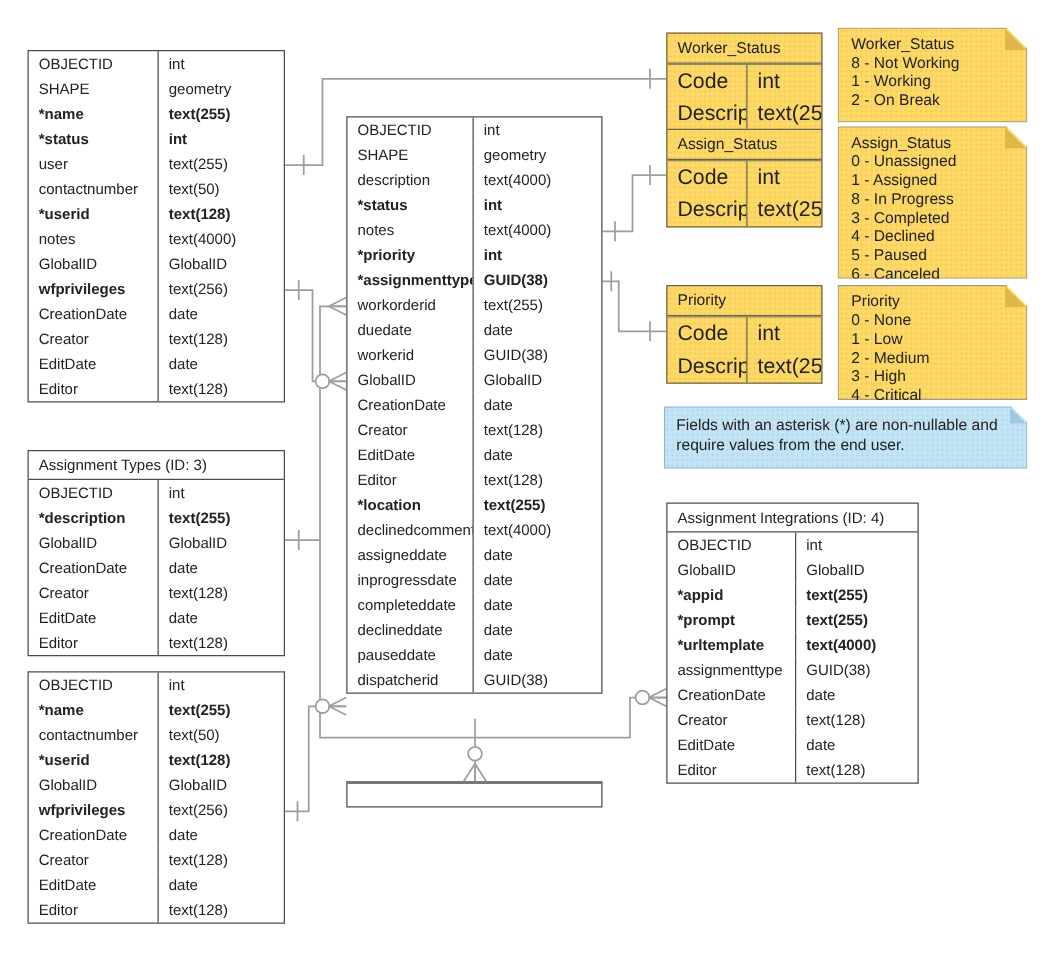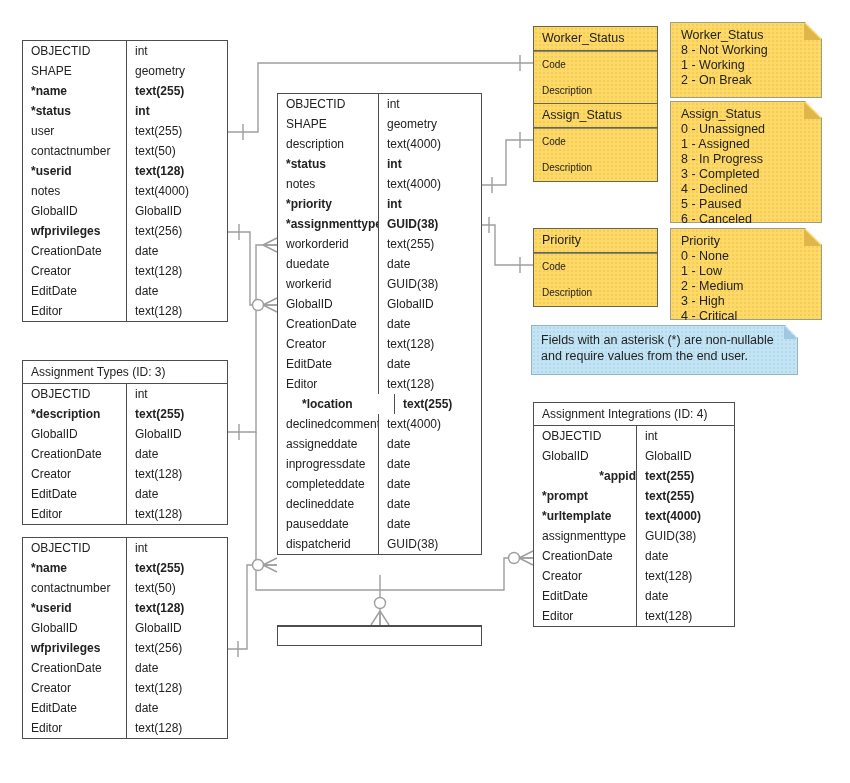--- a/index.html
+++ b/index.html
@@ -34,21 +34,21 @@
     position:absolute;background:#FFD966;border:1px solid #66664d;
     box-sizing:border-box;z-index:2;
     background-image:radial-gradient(rgba(130,95,0,0.10) 1px, transparent 1px);
     background-size:4px 4px;
   }
   .enum .hd{
     height:23px;line-height:23px;padding-left:8px;font-size:12.5px;
     border-bottom:1px solid #66664d;white-space:nowrap;
   }
   .enum .body{border-top:1px solid #8a8a6b;}
-  .enum .row{display:flex;height:26px;line-height:26px;font-size:10px;white-space:nowrap;flex-direction:column;}
+  .enum .row{display:flex;height:26px;line-height:26px;font-size:17px;white-space:nowrap;}
   .enum .cell-type{border-left:1px solid #66664d;}
 
   
   .note{
     position:absolute;background:#FFD966;border:1px solid #9e9e85;
     box-sizing:border-box;z-index:2;font-size:12.5px;
     padding:5px 6px 0 10px;
     background-image:radial-gradient(rgba(130,95,0,0.10) 1px, transparent 1px);
     background-size:4px 4px;
     clip-path:polygon(0 0, calc(100% - 17px) 0, 100% 17px, 100% 100%, 0 100%);
@@ -227,21 +227,21 @@
           </div>
           <div class="row">
             <div class="cell-name" style="width: 100px; min-width: 100px;">EditDate</div>
             <div class="cell-type">date</div>
           </div>
           <div class="row">
             <div class="cell-name" style="width: 100px; min-width: 100px;">Editor</div>
             <div class="cell-type">text(128)</div>
           </div>
           <div class="row b2">
-            <div class="cell-name" style="width: 100px; min-width: 100px; margin-left: 16px;">*location</div>
+            <div class="cell-name" style="width: 100px; min-width: 100px;">*location</div>
             <div class="cell-type">text(255)</div>
           </div>
           <div class="row">
             <div class="cell-name" style="width: 100px; min-width: 100px;">declinedcomment</div>
             <div class="cell-type">text(4000)</div>
           </div>
           <div class="row">
             <div class="cell-name" style="width: 100px; min-width: 100px;">assigneddate</div>
             <div class="cell-type">date</div>
           </div>
@@ -349,21 +349,21 @@
         <div class="body">
           <div class="row">
             <div class="cell-name" style="width: 102px; min-width: 102px;">OBJECTID</div>
             <div class="cell-type">int</div>
           </div>
           <div class="row">
             <div class="cell-name" style="width: 102px; min-width: 102px;">GlobalID</div>
             <div class="cell-type">GlobalID</div>
           </div>
           <div class="row b2">
-            <div class="cell-name" style="width: 102px; min-width: 102px; text-align: right;">*appid</div>
+            <div class="cell-name" style="width: 102px; min-width: 102px;">*appid</div>
             <div class="cell-type">text(255)</div>
           </div>
           <div class="row b2">
             <div class="cell-name" style="width: 102px; min-width: 102px;">*prompt</div>
             <div class="cell-type">text(255)</div>
           </div>
           <div class="row b2">
             <div class="cell-name" style="width: 102px; min-width: 102px;">*urltemplate</div>
             <div class="cell-type">text(4000)</div>
           </div>
@@ -452,17 +452,17 @@
       <div class="note" style="left: 670px; top: 228px; width: 152px; height: 92px;">
         <div class="note-fold"></div>
         <div class="line">Priority</div>
         <div class="line">0 - None</div>
         <div class="line">1 - Low</div>
         <div class="line">2 - Medium</div>
         <div class="line">3 - High</div>
         <div class="line">4 - Critical</div>
       </div>
     </div>
-  <div class="note blue" id="blue-note" style="left: 531px; top: 325px; width: 267px; height: 50px;">
+  <div class="note blue" id="blue-note" style="left: 531px; top: 325px; width: 291px; height: 50px;">
     <div class="note-fold"></div>
     <div class="txt">Fields with an asterisk (*) are non-nullable and require values from the end user.</div>
   </div>
 </div>
 
 </body></html>

